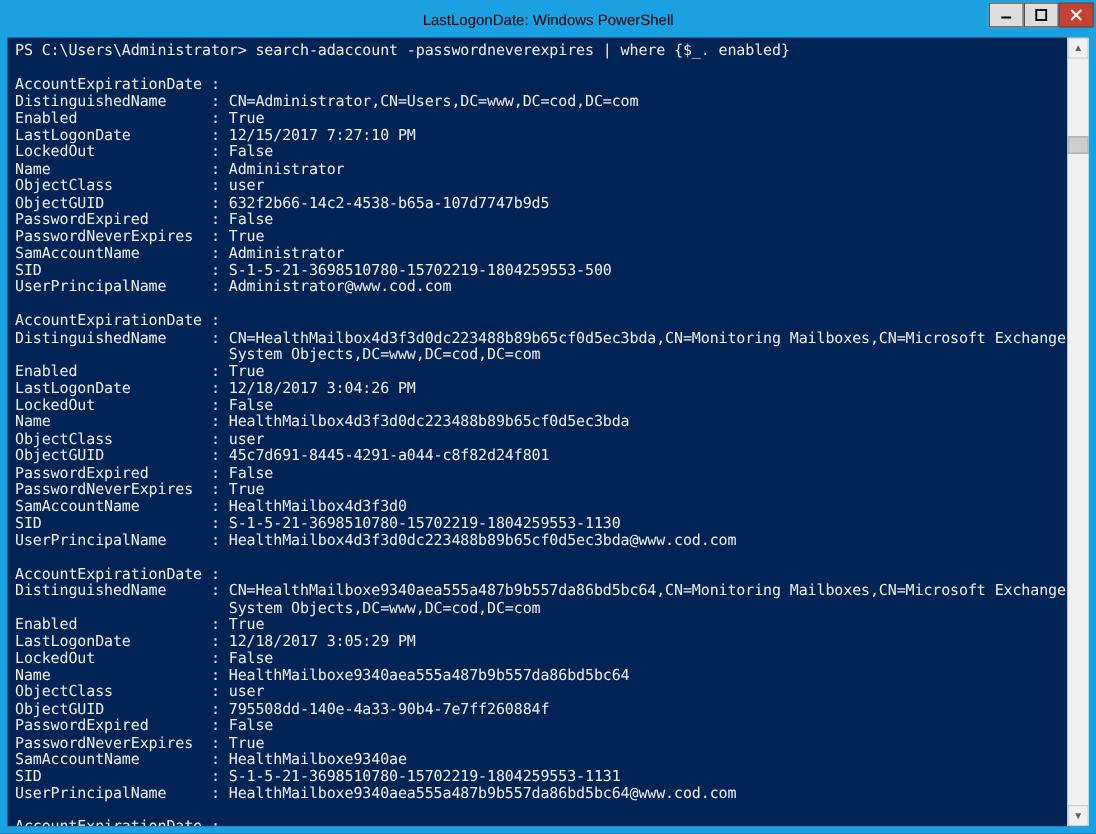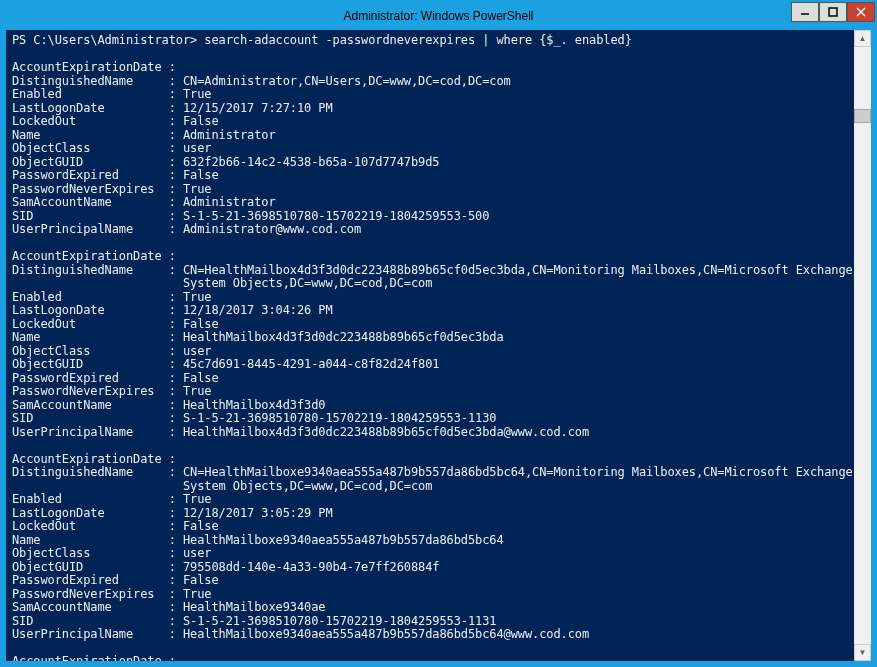--- a/index.html
+++ b/index.html
@@ -123,21 +123,21 @@
     }
     .bold-seg {
       font-weight: normal;
     }
   </style>
 </head>
 <body>
 
 <div class="window">
   <div class="titlebar">
-    <div class="title-text">Administrator: Windows PowerShell</div>
+    <div class="title-text">LastLogonDate: Windows PowerShell</div>
     <div class="window-controls">
       <div class="ctrl-btn minimize">
         <svg viewBox="0 0 10 10">
             <line x1="1" y1="7" x2="9" y2="7" stroke="#000" stroke-width="1.5"></line>
           </svg>
       </div>
       <div class="ctrl-btn maximize">
         <svg viewBox="0 0 10 10">
             <rect x="1" y="1" width="8" height="8" fill="none" stroke="#000" stroke-width="1.5"></rect>
           </svg>

